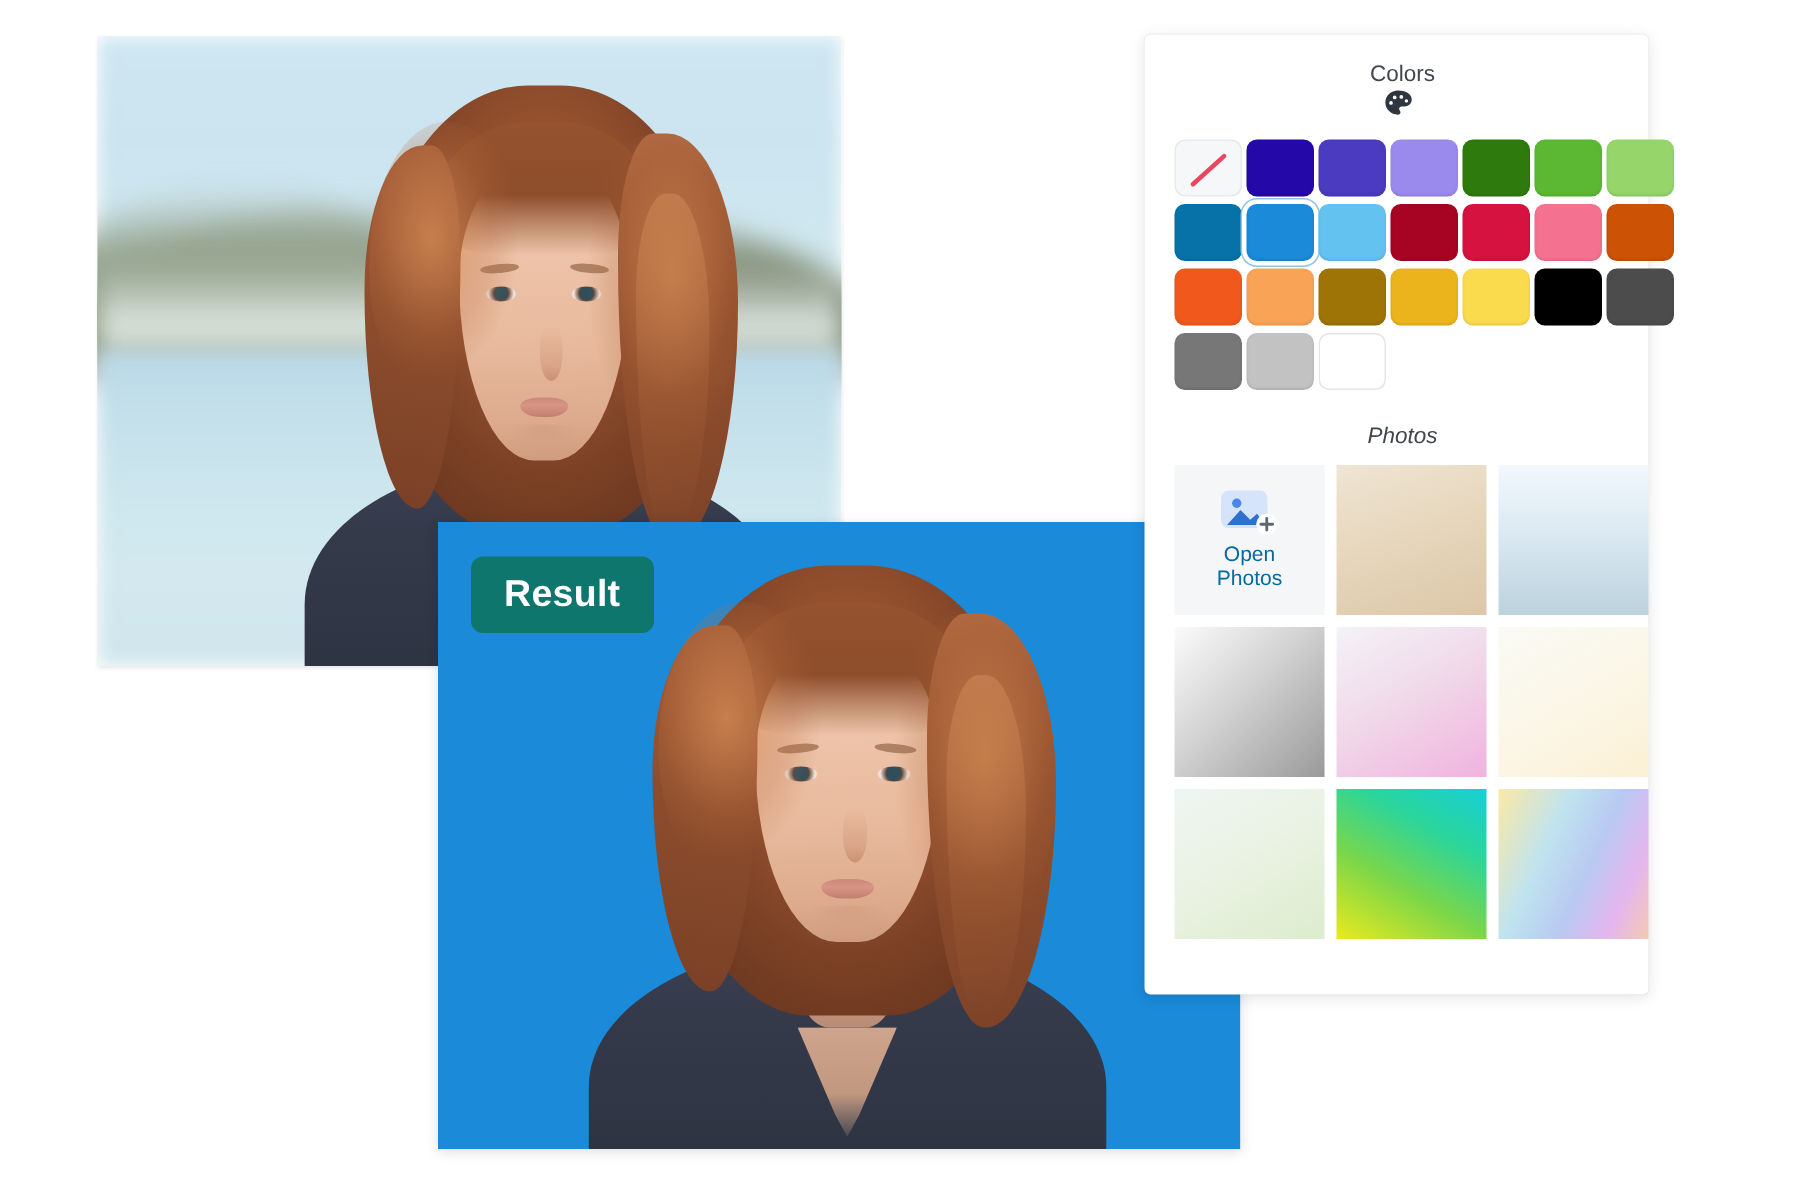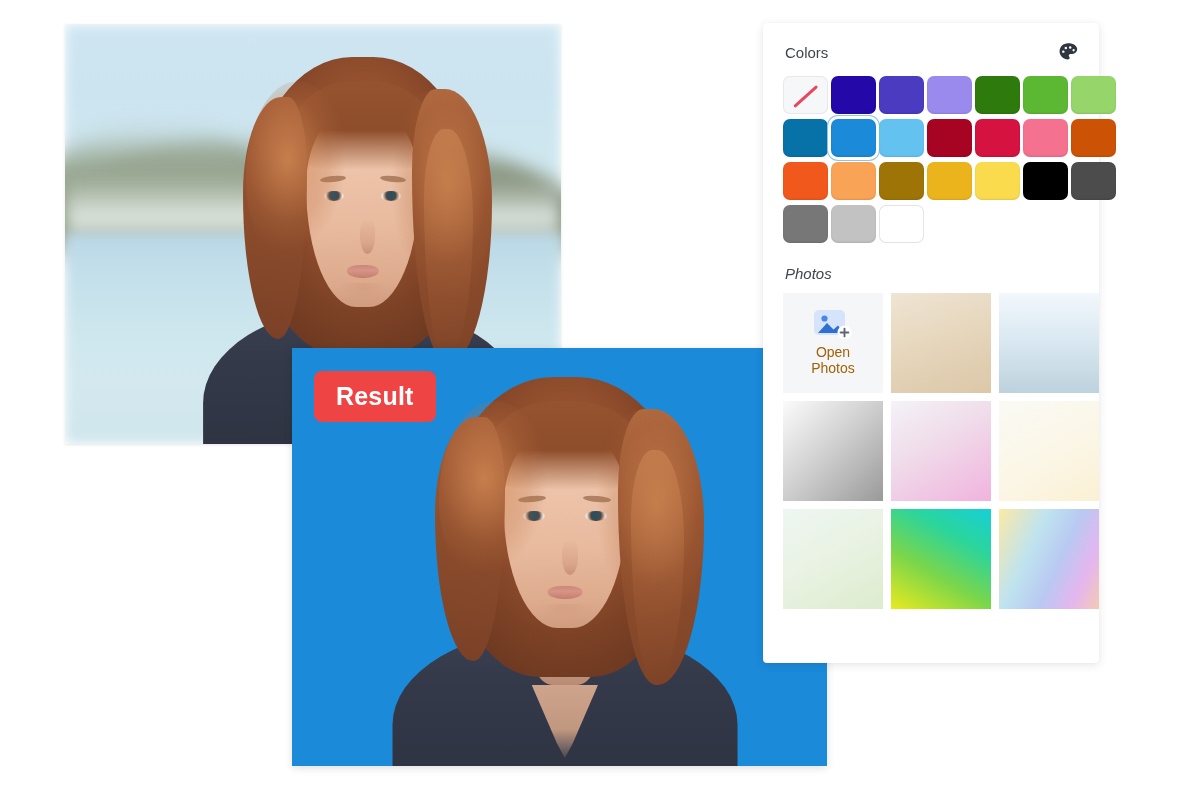--- a/index.html
+++ b/index.html
@@ -158,20 +158,21 @@
   
   #tools-panel {
     position: absolute; left: 763px; top: 23px; width: 336px; height: 640px;
     background: #ffffff; border-radius: 4px;
     box-shadow: 0 2px 10px rgba(0,0,0,.10), 0 0 1px rgba(0,0,0,.08);
     padding: 0 14px;
   }
   .section-head {
     display: flex; align-items: center; justify-content: space-between;
     padding: 18px 0 13px 8px; 
+    flex-direction: column;
   }
   .section-title { font-size: 15px; color: #41464d; font-weight: 400; }
   .palette-icon { width: 22px; height: 22px; margin-right: 6px; cursor: pointer; }
 
   .swatch-grid {
     display: grid; grid-template-columns: repeat(7, 45px);
     gap: 0 3px; row-gap: 5px; padding-left: 6px;
   }
   .swatch {
     width: 45px; height: 38px; border-radius: 7px; cursor: pointer;
@@ -196,21 +197,21 @@
     display: grid; grid-template-columns: repeat(3, 100px);
     gap: 8px; padding-left: 6px;
   }
   .ptile { width: 100px; height: 100px; cursor: pointer; }
   .ptile.open {
     background: #f5f6f8; display: flex; flex-direction: column;
     align-items: center; justify-content: center; gap: 4px;
   }
   .open-ico { width: 40px; height: 32px; }
   .open-label {
-    font-size: 14px; color: #a16207; text-align: center; line-height: 1.12;
+    font-size: 14px; color: #0369a1; text-align: center; line-height: 1.12;
   }
 </style>
 </head>
 <body>
 
 <div class="stage">
 
   <div class="photo-card" id="original-card">
     <div class="orig-bg">
       <div class="orig-sky"></div>
@@ -256,21 +257,21 @@
       <div class="p-nose"></div>
       <div class="p-lip"></div>
       <div class="p-chin"></div>
       <div class="p-hair-front-l"></div>
       <div class="p-hair-front-r"></div>
       <div class="p-strand"></div>
       <div class="p-hair-sheen"></div>
       <div class="p-hair-sheen-r"></div>
       <div class="p-vneck"></div>
     </div>
-    <div class="badge" id="result-badge" style="background: #ef4444;">Result</div>
+    <div class="badge" id="result-badge" style="background: #0f766e;">Result</div>
   </div>
 
   <div id="tools-panel">
 
     <div class="section-head">
       <span class="section-title">Colors</span>
       <span class="palette-icon">
         <svg viewBox="0 0 24 24" width="22" height="22" aria-hidden="true">
           <path fill="#2f3640" d="M12 2.5C6.9 2.5 2.8 6.4 2.8 11.3c0 4.9 4.1 8.8 9.2 8.8 1 0 1.8-.8 1.8-1.8 0-.5-.2-.9-.5-1.2-.3-.3-.5-.7-.5-1.2 0-1 .8-1.8 1.8-1.8h2.1c2.9 0 5.3-2.3 5.3-5.1 0-3.5-3.6-6.5-10-6.5z"></path>
           <circle cx="6.9" cy="11.6" r="1.35" fill="#ffffff"></circle>

